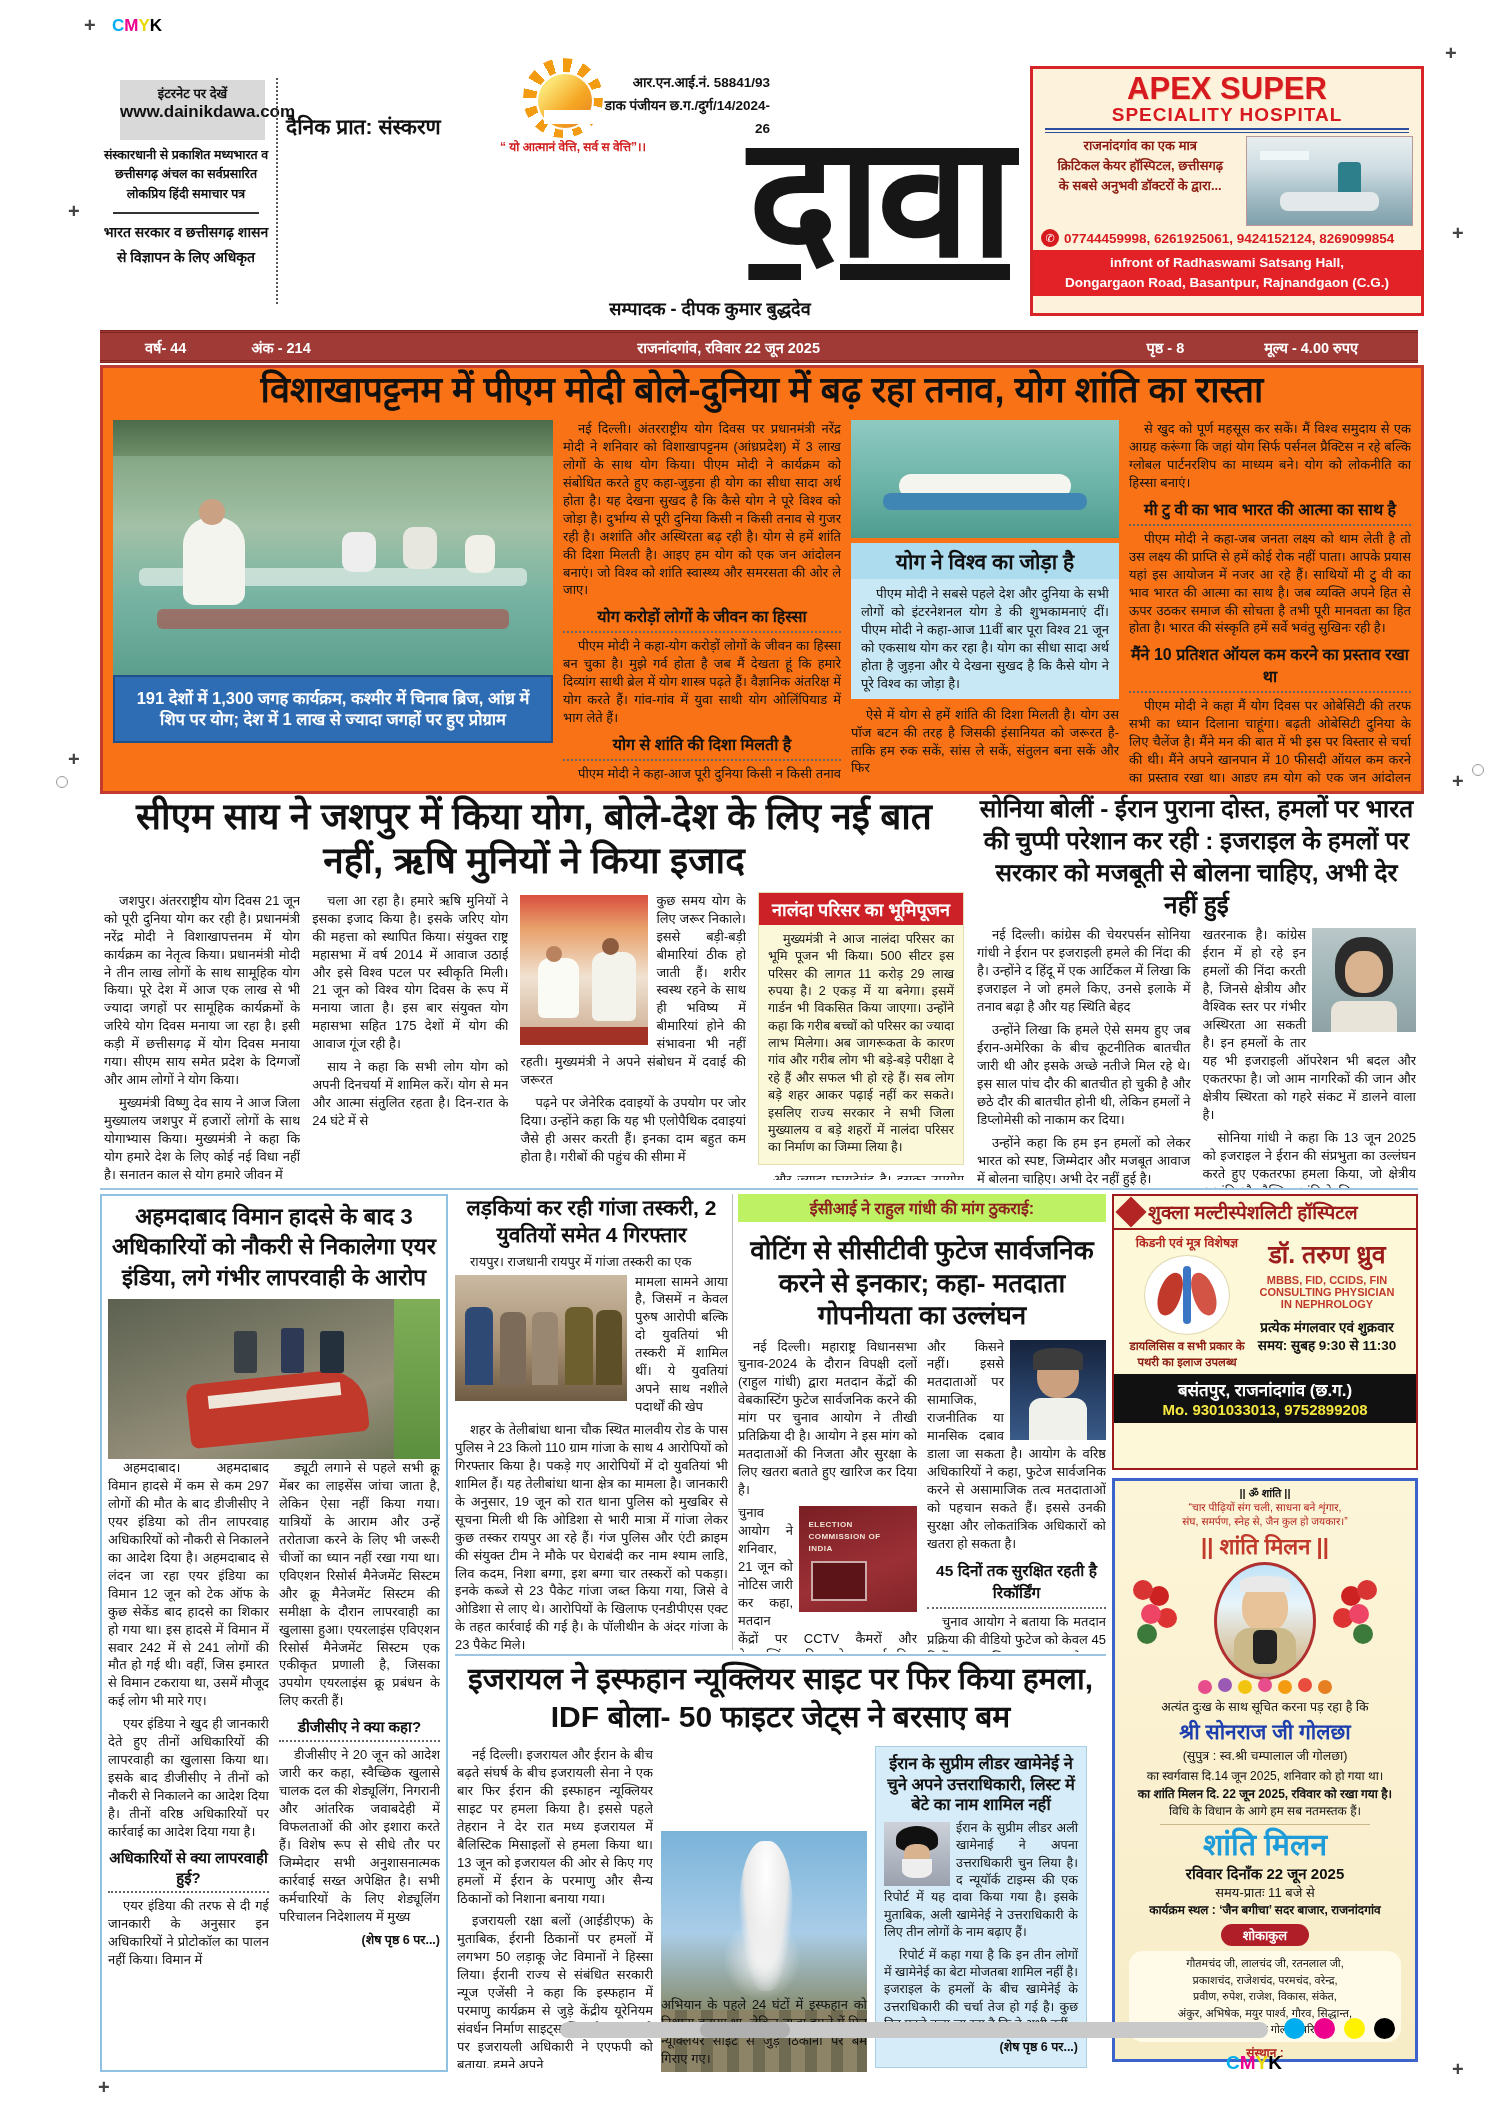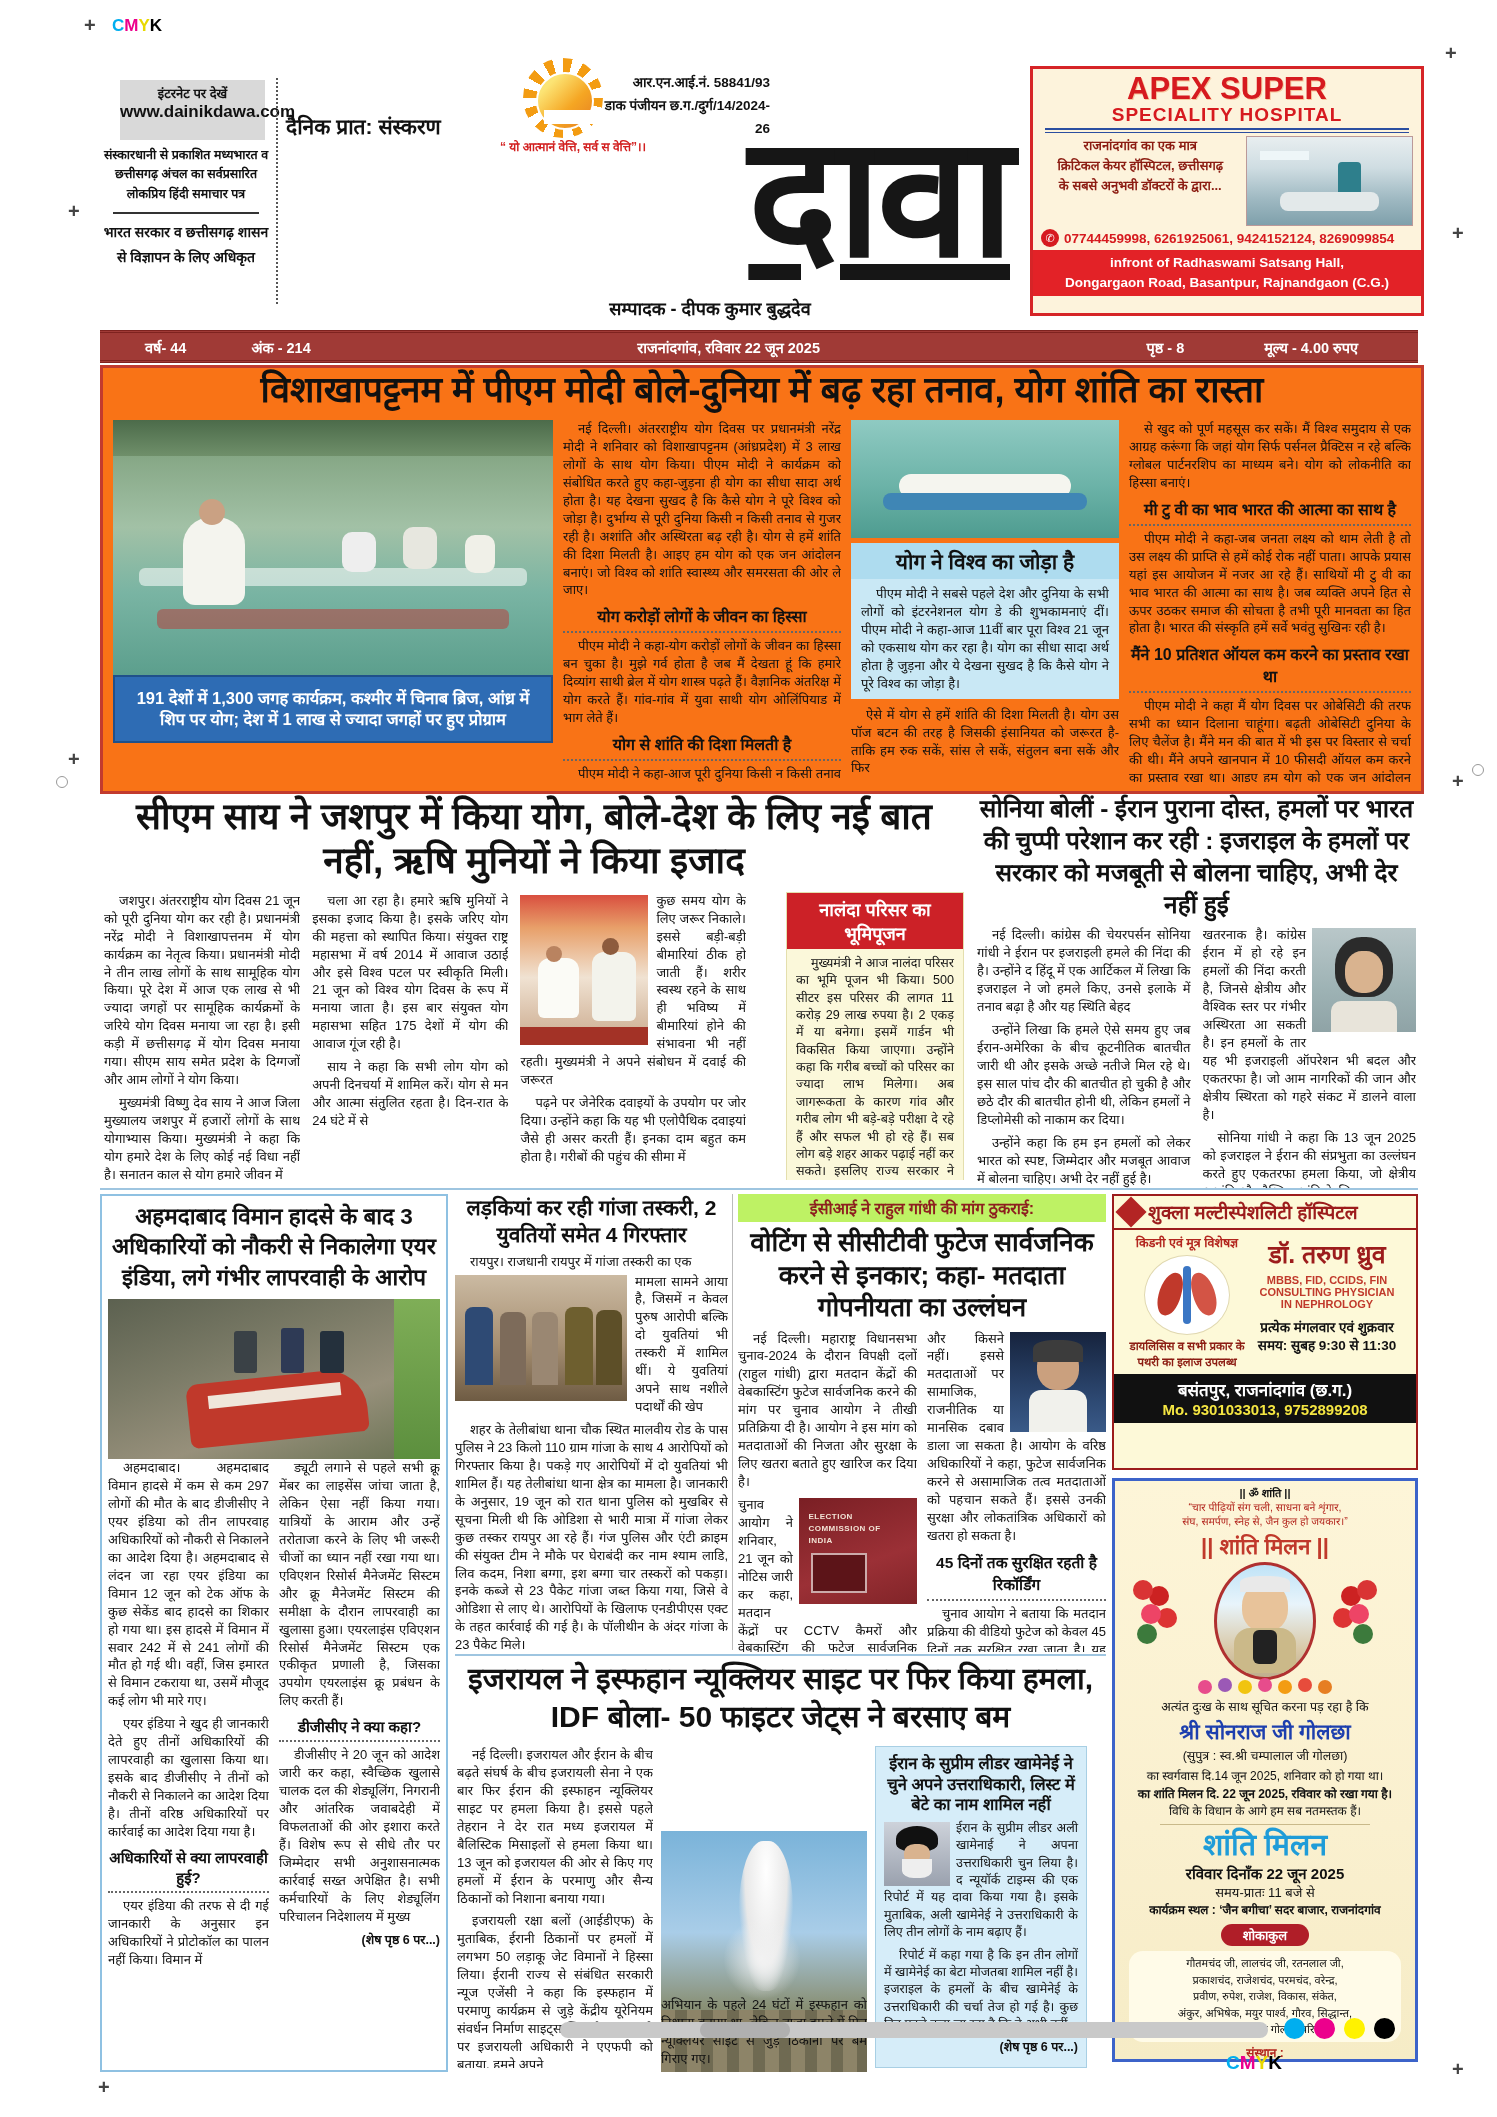--- a/index.html
+++ b/index.html
@@ -12,21 +12,21 @@
   .col{flex:1;min-width:0;overflow:hidden;}
   .ph{background:#ccc;position:relative;overflow:hidden;}
   .cont{font-weight:bold;font-size:12.5px;text-align:right;margin-top:2px;}
   .mark{position:absolute;color:#444;font-size:20px;font-weight:bold;}
   .dot{position:absolute;width:21px;height:21px;border-radius:50%;}
   .clip{overflow:hidden;}
   .capbox{background:#2e6cb4;color:#fff;font-weight:bold;font-size:16.5px;text-align:center;
           display:flex;align-items:center;justify-content:center;padding:6px 10px;border:2px solid #20508a;}
   .bluebox{background:#c9e8f5;padding:6px 10px;}
   .bluebox .ttl{font-weight:900;font-size:21px;text-align:center;background:#aedcef;margin:-6px -10px 6px;padding:4px 0;}
-  .ybox{background:#fbf8da;border:1px solid #e4dfae;padding:0 9px 7px;margin-left:28px;}
+  .ybox{background:#fbf8da;border:1px solid #e4dfae;padding:0 9px 7px;}
   .ybox .ttl{background:#cc2127;color:#fff;font-weight:900;font-size:18px;text-align:center;margin:0 -9px 6px;padding:4px 0;}
   .pinkstrip{background:#bef264;color:#8d1f1f;font-weight:bold;font-size:16px;text-align:center;padding:3px 0;}
   .kbox{background:#d6edf9;border:1px solid #a8cfe4;padding:6px 8px;}
   .kbox .ttl{font-weight:900;font-size:16.5px;text-align:center;line-height:1.25;margin-bottom:5px;}
   .redline{position:absolute;background:#9ec5e0;}
   .c-c{color:#00aeef}.c-m{color:#ec008c}.c-y{color:#e8d800}.c-k{color:#000}
 </style>
 </head>
 <body>
 
@@ -247,21 +247,21 @@
       <div style="position:absolute;left:82%;top:28%;width:15%;height:60%;background:#5d4f28;border-radius:8px 8px 0 0;"></div>
     </div>
     <p class="bt" style="text-indent:0;">मामला सामने आया है, जिसमें न केवल पुरुष आरोपी बल्कि दो युवतियां भी तस्करी में शामिल थीं। ये युवतियां अपने साथ नशीले पदार्थों की खेप</p>
     <p class="bt">शहर के तेलीबांधा थाना चौक स्थित मालवीय रोड के पास पुलिस ने 23 किलो 110 ग्राम गांजा के साथ 4 आरोपियों को गिरफ्तार किया है। पकड़े गए आरोपियों में दो युवतियां भी शामिल हैं। यह तेलीबांधा थाना क्षेत्र का मामला है। जानकारी के अनुसार, 19 जून को रात थाना पुलिस को मुखबिर से सूचना मिली थी कि ओडिशा से भारी मात्रा में गांजा लेकर कुछ तस्कर रायपुर आ रहे हैं। गंज पुलिस और एंटी क्राइम की संयुक्त टीम ने मौके पर घेराबंदी कर नाम श्याम लाडि, लिव कदम, निशा बग्गा, इश बग्गा चार तस्करों को पकड़ा। इनके कब्जे से 23 पैकेट गांजा जब्त किया गया, जिसे वे ओडिशा से लाए थे। आरोपियों के खिलाफ एनडीपीएस एक्ट के तहत कार्रवाई की गई है। के पॉलीथीन के अंदर गांजा के 23 पैकेट मिले।</p>
   </section>
 
   <div class="abs" style="left:732px;top:1194px;height:456px;border-left:1px solid #bbb;"></div>
 
   <section class="abs clip" style="left:738px;top:1194px;width:368px;height:458px;">
     <div class="pinkstrip">ईसीआई ने राहुल गांधी की मांग ठुकराई:</div>
-    <h2 style="margin:4px 0 6px;text-align:center;font-size:26px;font-weight:900;line-height:1.25;">वोटिंग से सीसीटीवी फुटेज सार्वजनिक करने से इनकार; कहा- मतदाता गोपनीयता का उल्लंघन</h2>
+    <h2 style="margin:12px 0 6px;text-align:center;font-size:26px;font-weight:900;line-height:1.25;">वोटिंग से सीसीटीवी फुटेज सार्वजनिक करने से इनकार; कहा- मतदाता गोपनीयता का उल्लंघन</h2>
     <div class="cols" style="gap:10px;">
       <div class="col clip" style="height:330px;">
         <p class="bt">नई दिल्ली। महाराष्ट्र विधानसभा चुनाव-2024 के दौरान विपक्षी दलों (राहुल गांधी) द्वारा मतदान केंद्रों की वेबकास्टिंग फुटेज सार्वजनिक करने की मांग पर चुनाव आयोग ने तीखी प्रतिक्रिया दी है। आयोग ने इस मांग को मतदाताओं की निजता और सुरक्षा के लिए खतरा बताते हुए खारिज कर दिया है।</p>
         <div class="ph" style="float:right;width:118px;height:106px;margin:2px 0 4px 6px;background:linear-gradient(160deg,#7a1f24 0%,#9b3036 60%,#812428 100%);">
           <div style="position:absolute;left:8%;top:12%;width:84%;color:#f2e3d5;font-size:8px;font-weight:bold;line-height:1.5;letter-spacing:.5px;">ELECTION COMMISSION OF INDIA</div>
           <div style="position:absolute;left:10%;bottom:10%;width:44%;height:34%;background:#5c1418;border:2px solid #caa;"></div>
         </div>
         <p class="bt" style="text-indent:0;">चुनाव आयोग ने शनिवार, 21 जून को नोटिस जारी कर कहा, मतदान केंद्रों पर CCTV कैमरों और वेबकास्टिंग की फुटेज सार्वजनिक करना जनप्रतिनिधित्व अधिनियम, 1950 और 1951 के साथ-साथ सुप्रीम कोर्ट की गाइडलाइंस के खिलाफ है। आयोग के अधिकारियों ने दावा किया कि इस तरह की फुटेज से यह पता लगाया जा सकता है कि किस मतदाता ने मतदान किया</p>
       </div>
       <div class="col clip" style="height:330px;">

